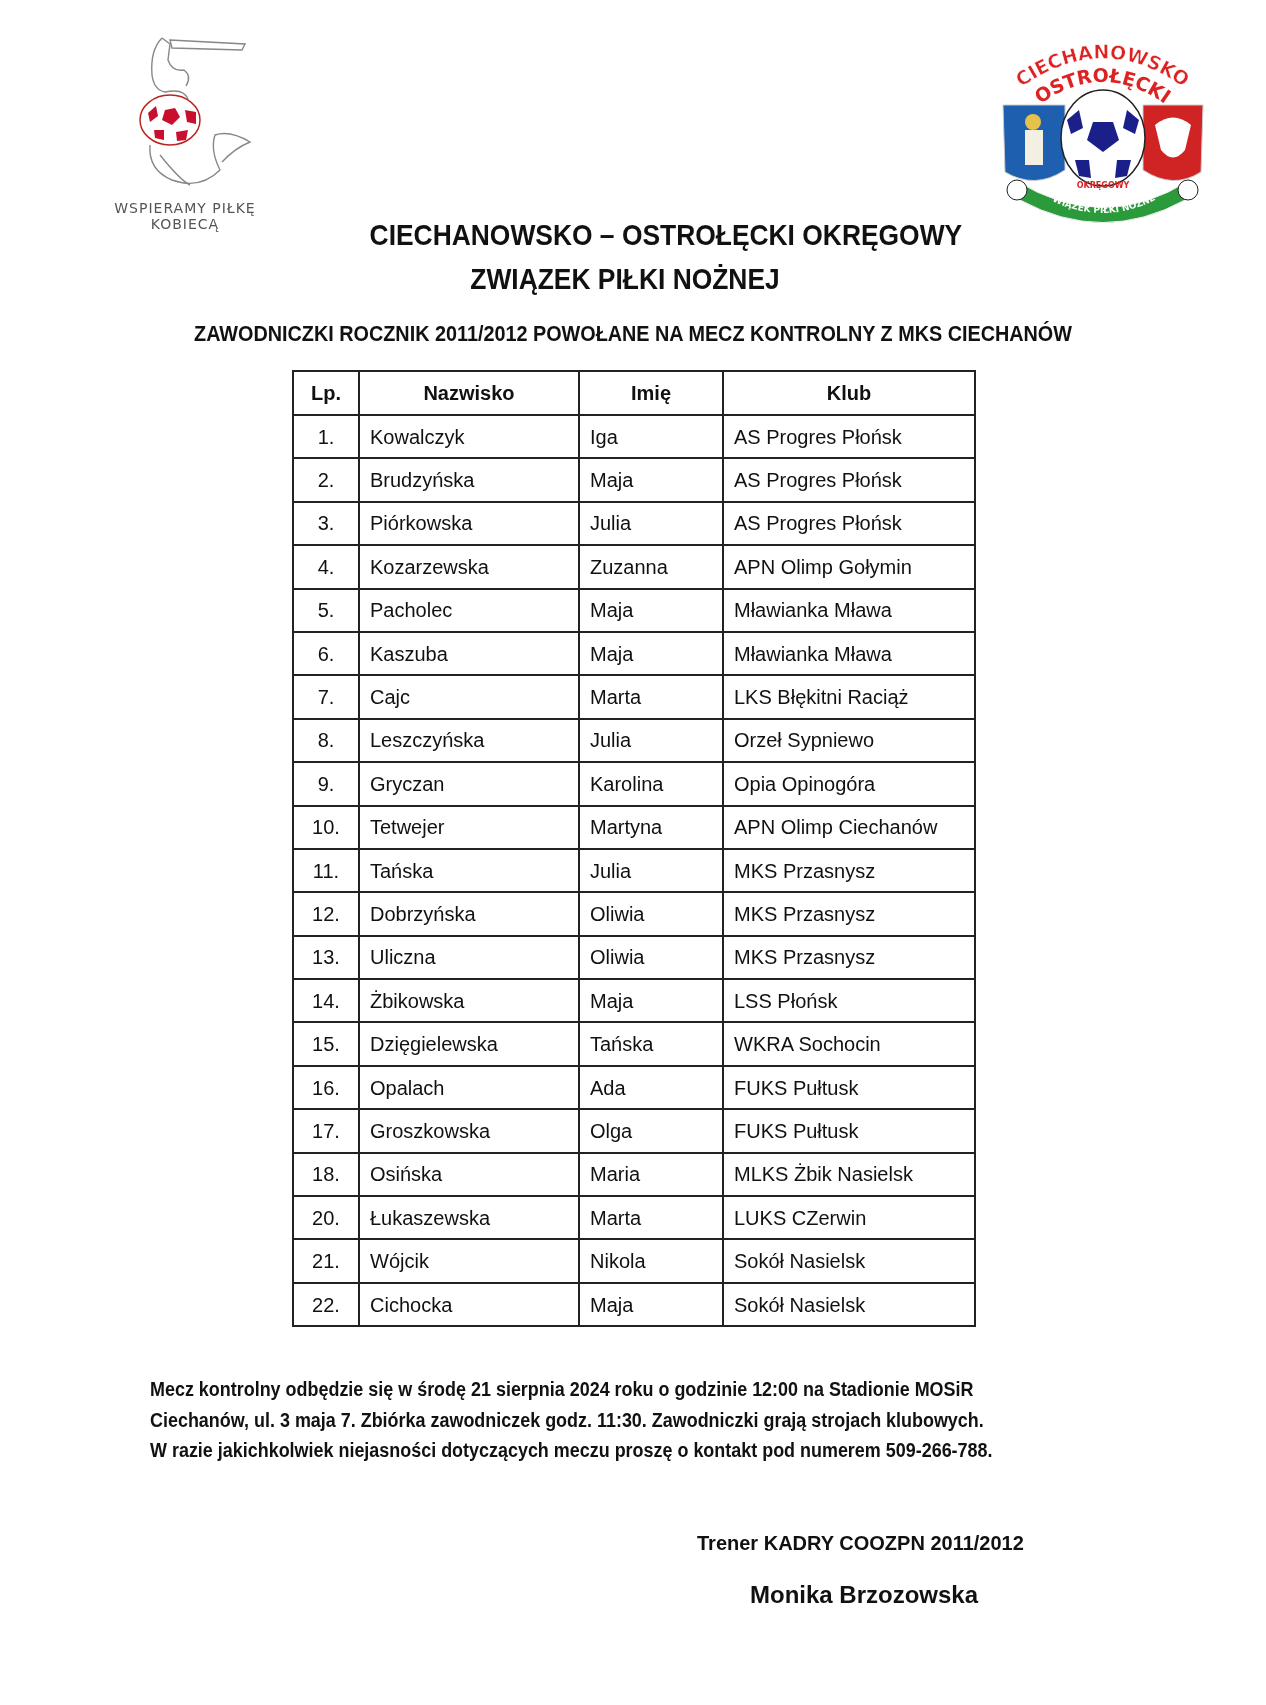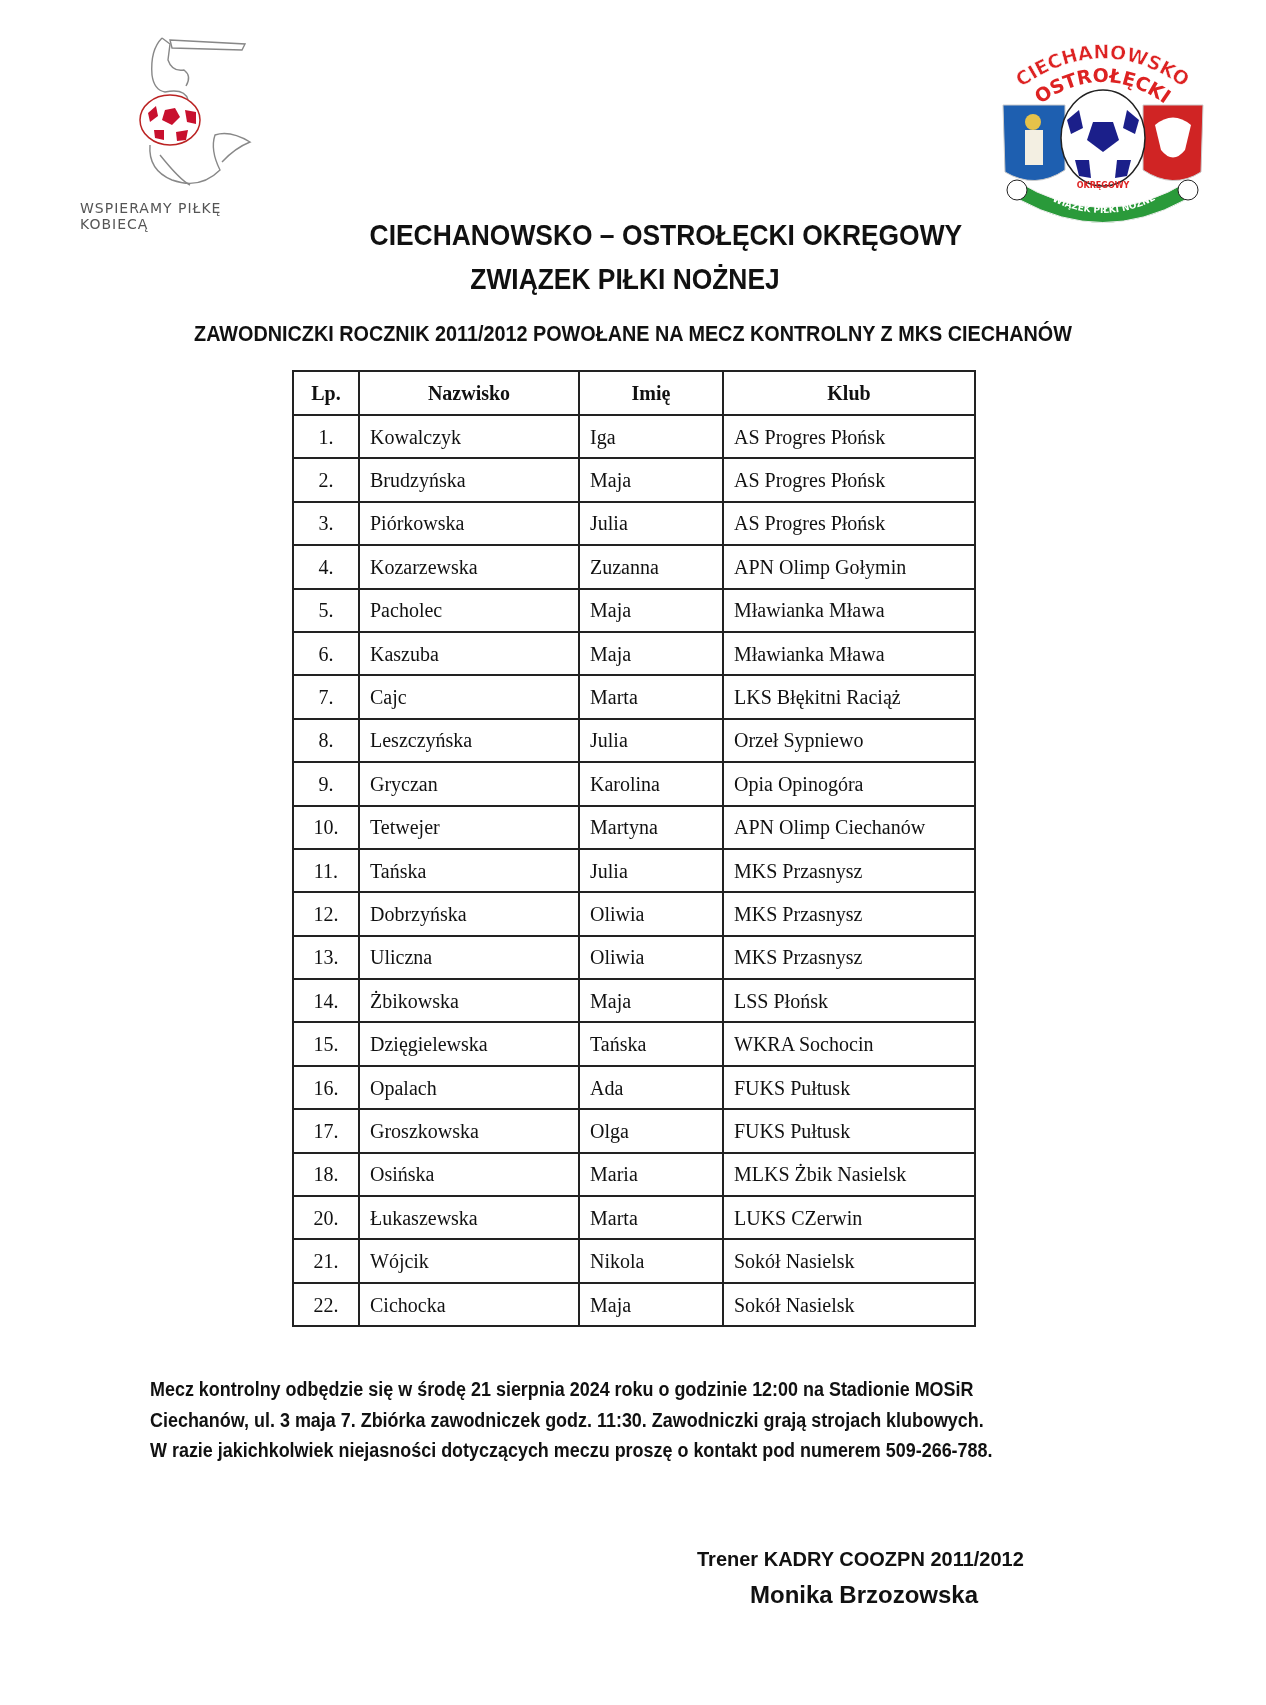--- a/index.html
+++ b/index.html
@@ -3,45 +3,45 @@
 <meta charset="utf-8">
 <style>
   html, body { margin: 0; padding: 0; background: #ffffff; }
   body { width: 1266px; height: 1705px; position: relative; overflow: hidden;
          font-family: "Liberation Sans", sans-serif; color: #111; }
   .abs { position: absolute; }
 
   
   #logo-left { left: 80px; top: 30px; width: 210px; height: 210px; }
   #logo-left svg { position: absolute; left: 30px; top: 0; }
-  #logo-left-caption { position: absolute; left: 0; top: 170px; width: 210px; 
+  #logo-left-caption { position: absolute; left: 0; top: 170px; width: 210px; text-align: center;
         font-family: "DejaVu Sans", sans-serif; font-size: 14px; color: #555; letter-spacing: 1px; line-height: 16px; }
 
   
   #logo-right { left: 995px; top: 30px; width: 215px; height: 195px; }
 
   
   .title { font-family: "Liberation Sans Narrow", "Liberation Sans", sans-serif; font-weight: bold;
            color: #111; white-space: nowrap; text-align: center; }
   #title-line1 { left: 330px; top: 218px; width: 660px; font-size: 30px; transform: scaleX(0.88); transform-origin: center; }
   #title-line2 { left: 440px; top: 262px; width: 370px; font-size: 30px; transform: scaleX(0.88); transform-origin: center; }
   #subtitle { left: 100px; top: 321px; width: 1066px; font-size: 22px; transform: scaleX(0.9); transform-origin: center; }
 
   
   #roster-table { left: 292px; top: 370px; border-collapse: collapse; table-layout: fixed;
-                  font-family: Liberation Serif, serif; font-size: 20px; }
+                  font-family: Liberation Sans, sans-serif; font-size: 20px; }
   #roster-table th, #roster-table td { border: 2px solid #222; padding: 0 0 0 10px; height: 41.4px; line-height: 20px; }
   #roster-table th { height: 42px; font-weight: bold; text-align: center; padding: 0; font-size: 20px; }
   #roster-table td.lp { text-align: center; padding: 0; }
   col.c-lp { width: 66px; } col.c-surname { width: 220px; } col.c-name { width: 144px; } col.c-club { width: 252px; }
 
   
   #notice { left: 150px; top: 1374px; width: 1000px; font-size: 19.5px; font-weight: bold; line-height: 30.5px;
             font-family: "Liberation Sans", sans-serif; transform: scaleX(0.92); transform-origin: left; white-space: nowrap; }
-  #coach-title { left: 697px; top: 1532px; font-size: 20px; font-weight: bold; white-space: nowrap; margin-top: 16px; }
+  #coach-title { left: 697px; top: 1532px; font-size: 20px; font-weight: bold; white-space: nowrap; }
   #coach-name { left: 750px; top: 1581px; font-size: 24px; font-weight: bold; white-space: nowrap; }
 </style>
 </head>
 <body>
 
 <div id="logo-left" class="abs">
   <svg width="150" height="170" viewBox="0 0 150 170">
     <g fill="none" stroke="#888" stroke-width="1.4">
       <path d="M60 10 L135 14 L132 20 L62 18 Z"></path>
       <path d="M52 8 Q40 20 42 45 Q44 60 55 62 Q75 58 78 70 Q70 82 62 90"></path>

